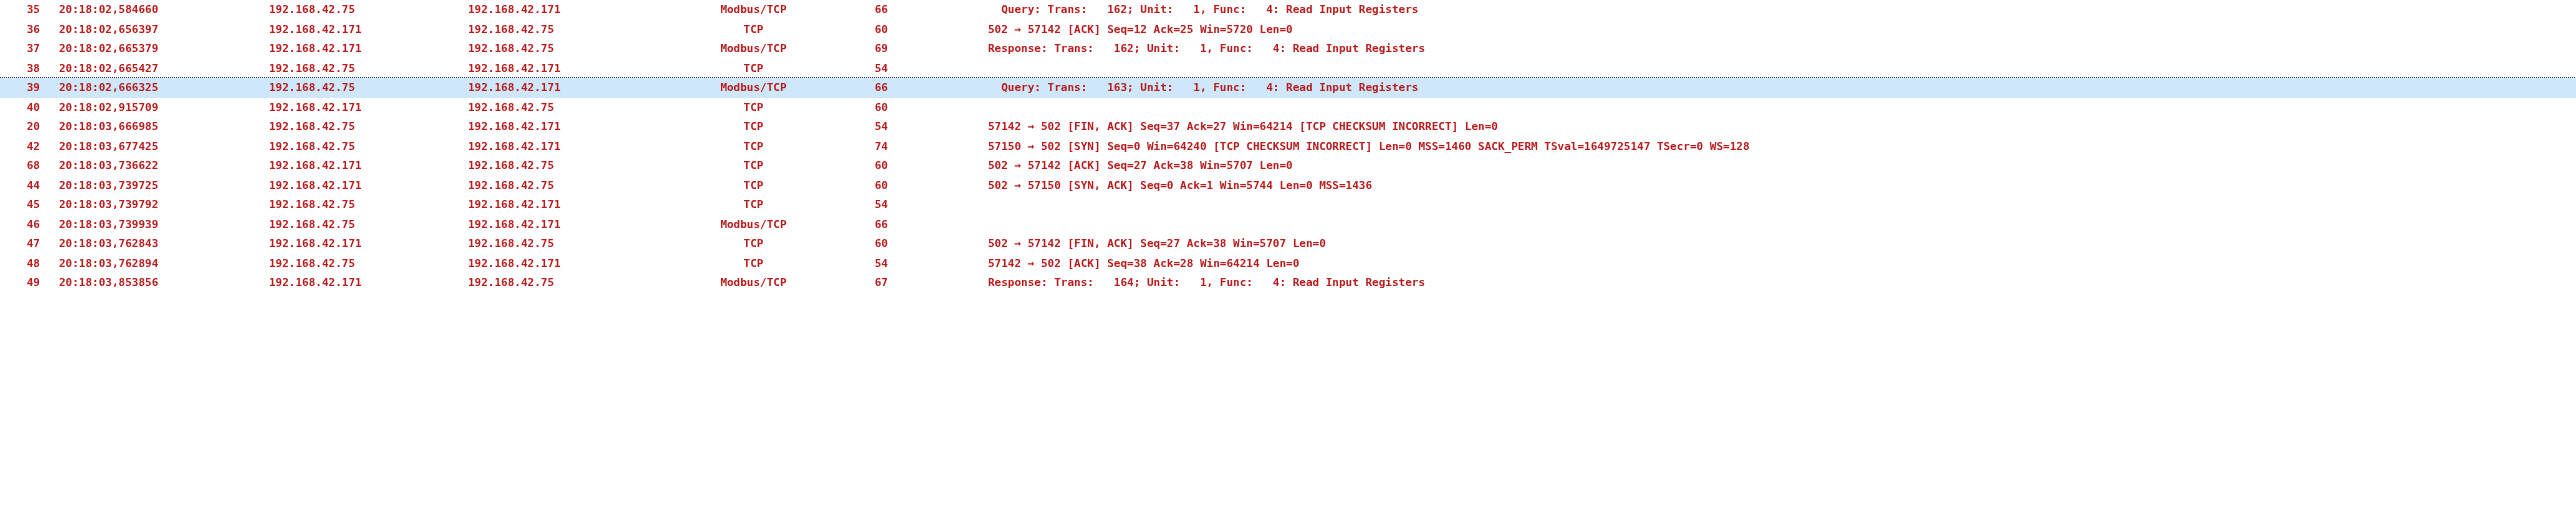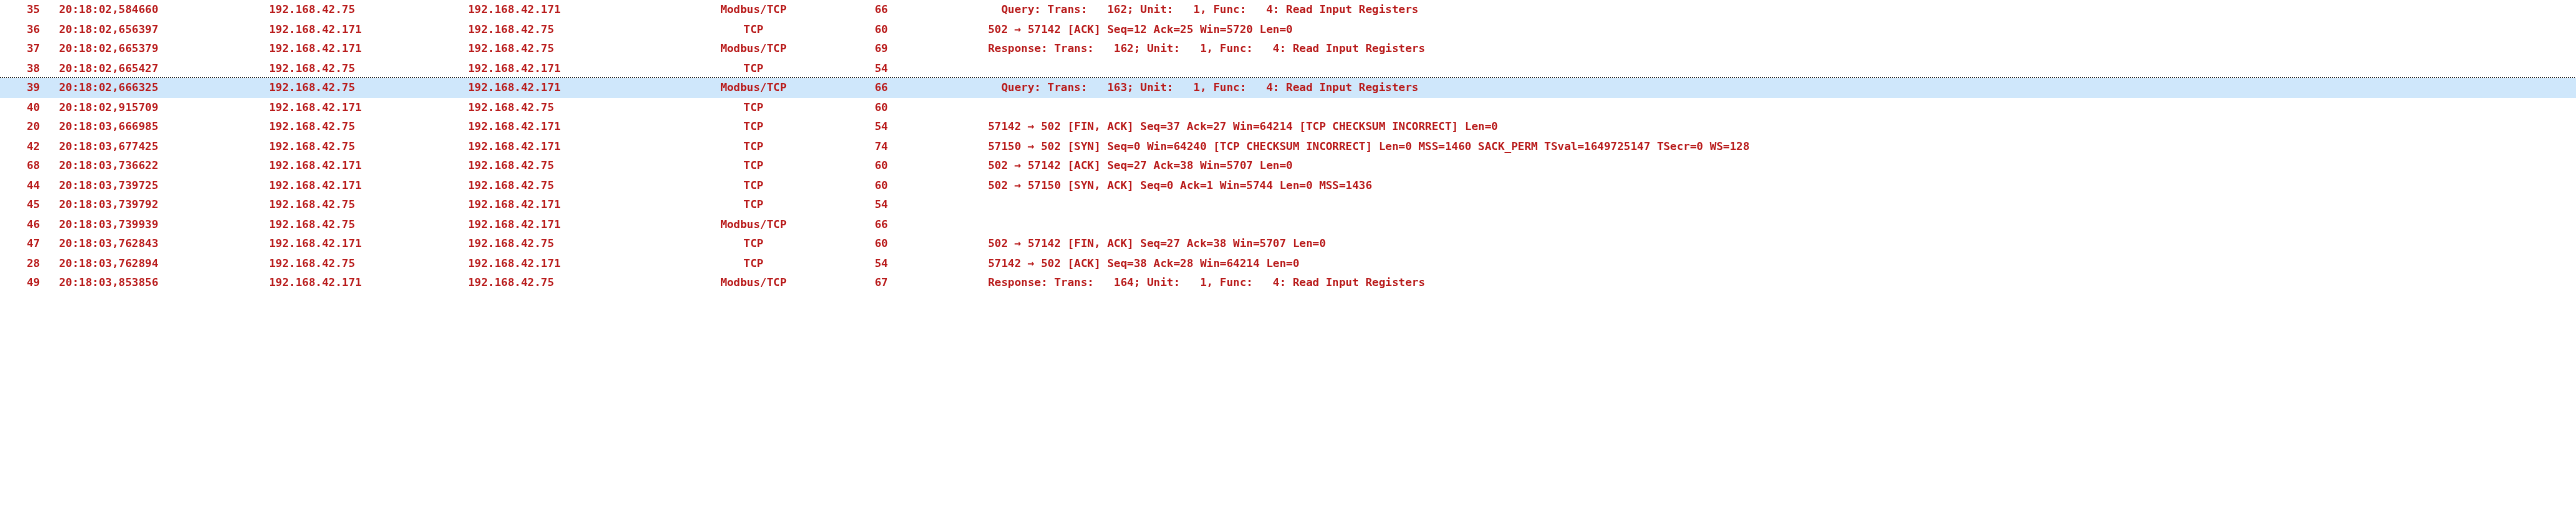--- a/index.html
+++ b/index.html
@@ -59,16 +59,16 @@
     <div class="pkt-row"><div class="cell c-no">38</div><div class="cell c-time">20:18:02,665427</div><div class="cell c-src">192.168.42.75</div><div class="cell c-dst">192.168.42.171</div><div class="cell c-proto">TCP</div><div class="cell c-len">54</div></div>
     <div class="pkt-row selected"><div class="cell c-no">39</div><div class="cell c-time">20:18:02,666325</div><div class="cell c-src">192.168.42.75</div><div class="cell c-dst">192.168.42.171</div><div class="cell c-proto">Modbus/TCP</div><div class="cell c-len">66</div><div class="cell c-info">  Query: Trans:   163; Unit:   1, Func:   4: Read Input Registers</div></div>
     <div class="pkt-row"><div class="cell c-no">40</div><div class="cell c-time">20:18:02,915709</div><div class="cell c-src">192.168.42.171</div><div class="cell c-dst">192.168.42.75</div><div class="cell c-proto">TCP</div><div class="cell c-len">60</div></div>
     <div class="pkt-row"><div class="cell c-no">20</div><div class="cell c-time">20:18:03,666985</div><div class="cell c-src">192.168.42.75</div><div class="cell c-dst">192.168.42.171</div><div class="cell c-proto">TCP</div><div class="cell c-len">54</div><div class="cell c-info">57142 → 502 [FIN, ACK] Seq=37 Ack=27 Win=64214 [TCP CHECKSUM INCORRECT] Len=0</div></div>
     <div class="pkt-row"><div class="cell c-no">42</div><div class="cell c-time">20:18:03,677425</div><div class="cell c-src">192.168.42.75</div><div class="cell c-dst">192.168.42.171</div><div class="cell c-proto">TCP</div><div class="cell c-len">74</div><div class="cell c-info">57150 → 502 [SYN] Seq=0 Win=64240 [TCP CHECKSUM INCORRECT] Len=0 MSS=1460 SACK_PERM TSval=1649725147 TSecr=0 WS=128</div></div>
     <div class="pkt-row"><div class="cell c-no">68</div><div class="cell c-time">20:18:03,736622</div><div class="cell c-src">192.168.42.171</div><div class="cell c-dst">192.168.42.75</div><div class="cell c-proto">TCP</div><div class="cell c-len">60</div><div class="cell c-info">502 → 57142 [ACK] Seq=27 Ack=38 Win=5707 Len=0</div></div>
     <div class="pkt-row"><div class="cell c-no">44</div><div class="cell c-time">20:18:03,739725</div><div class="cell c-src">192.168.42.171</div><div class="cell c-dst">192.168.42.75</div><div class="cell c-proto">TCP</div><div class="cell c-len">60</div><div class="cell c-info">502 → 57150 [SYN, ACK] Seq=0 Ack=1 Win=5744 Len=0 MSS=1436</div></div>
     <div class="pkt-row"><div class="cell c-no">45</div><div class="cell c-time">20:18:03,739792</div><div class="cell c-src">192.168.42.75</div><div class="cell c-dst">192.168.42.171</div><div class="cell c-proto">TCP</div><div class="cell c-len">54</div></div>
     <div class="pkt-row"><div class="cell c-no">46</div><div class="cell c-time">20:18:03,739939</div><div class="cell c-src">192.168.42.75</div><div class="cell c-dst">192.168.42.171</div><div class="cell c-proto">Modbus/TCP</div><div class="cell c-len">66</div></div>
     <div class="pkt-row"><div class="cell c-no">47</div><div class="cell c-time">20:18:03,762843</div><div class="cell c-src">192.168.42.171</div><div class="cell c-dst">192.168.42.75</div><div class="cell c-proto">TCP</div><div class="cell c-len">60</div><div class="cell c-info">502 → 57142 [FIN, ACK] Seq=27 Ack=38 Win=5707 Len=0</div></div>
-    <div class="pkt-row"><div class="cell c-no">28</div><div class="cell c-time">20:18:03,762894</div><div class="cell c-src">192.168.42.75</div><div class="cell c-dst">192.168.42.171</div><div class="cell c-proto">TCP</div><div class="cell c-len">54</div><div class="cell c-info">57142 → 502 [ACK] Seq=38 Ack=28 Win=64214 Len=0</div></div>
+    <div class="pkt-row"><div class="cell c-no">48</div><div class="cell c-time">20:18:03,762894</div><div class="cell c-src">192.168.42.75</div><div class="cell c-dst">192.168.42.171</div><div class="cell c-proto">TCP</div><div class="cell c-len">54</div><div class="cell c-info">57142 → 502 [ACK] Seq=38 Ack=28 Win=64214 Len=0</div></div>
     <div class="pkt-row"><div class="cell c-no">49</div><div class="cell c-time">20:18:03,853856</div><div class="cell c-src">192.168.42.171</div><div class="cell c-dst">192.168.42.75</div><div class="cell c-proto">Modbus/TCP</div><div class="cell c-len">67</div><div class="cell c-info">Response: Trans:   164; Unit:   1, Func:   4: Read Input Registers</div></div>
   </div>
 
 
 </body></html>

